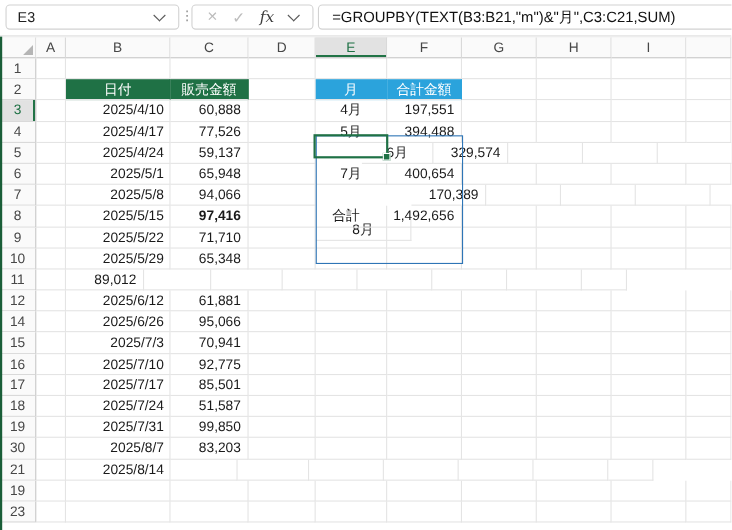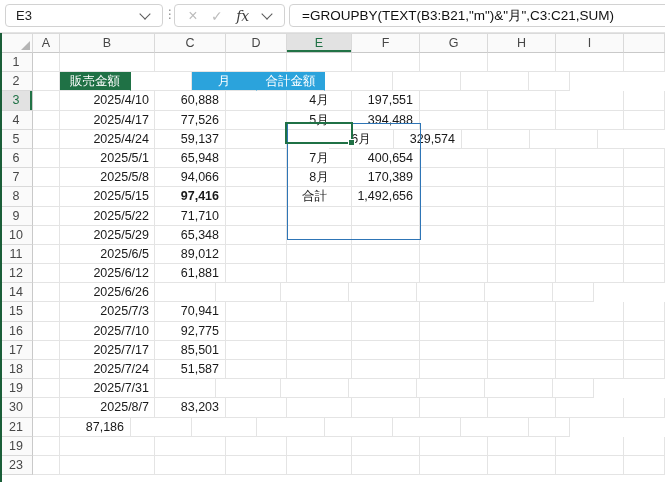--- a/index.html
+++ b/index.html
@@ -105,20 +105,21 @@
       <div class="cell" style="width: 65px;"></div>
       <div class="cell" style="width: 68px;"></div>
       <div class="cell" style="width: 68px;"></div>
       <div class="cell" style="width: 68px;"></div>
       <div class="cell" style="width: 68px;"></div>
       <div class="cell" style="width: 41px;"></div>
     </div>
     <div class="row">
       <div class="rh">2</div>
       <div class="cell" style="width: 27px;"></div>
+      <div class="cell g-h" style="width: 95px;">日付</div>
       <div class="cell g-h" style="width: 71px;">販売金額</div>
       <div class="cell" style="width: 61px;"></div>
       <div class="cell b-h" style="width: 65px;">月</div>
       <div class="cell b-h" style="width: 68px;">合計金額</div>
       <div class="cell" style="width: 68px;"></div>
       <div class="cell" style="width: 68px;"></div>
       <div class="cell" style="width: 68px;"></div>
       <div class="cell" style="width: 41px;"></div>
     </div>
     <div class="row">
@@ -172,21 +173,21 @@
       <div class="cell" style="width: 68px;"></div>
       <div class="cell" style="width: 68px;"></div>
       <div class="cell" style="width: 41px;"></div>
     </div>
     <div class="row">
       <div class="rh">7</div>
       <div class="cell" style="width: 27px;"></div>
       <div class="cell date" style="width: 95px;">2025/5/8</div>
       <div class="cell num" style="width: 71px;">94,066</div>
       <div class="cell" style="width: 61px;"></div>
-      <div class="cell month" style="width: 65px;">8月</div>
+      <div class="cell month" style="width: 87px; margin-top: 32px;">8月</div>
       <div class="cell num" style="width: 68px;">170,389</div>
       <div class="cell" style="width: 68px;"></div>
       <div class="cell" style="width: 68px;"></div>
       <div class="cell" style="width: 68px;"></div>
       <div class="cell" style="width: 41px;"></div>
     </div>
     <div class="row">
       <div class="rh">8</div>
       <div class="cell" style="width: 27px;"></div>
       <div class="cell date" style="width: 95px;">2025/5/15</div>
@@ -221,21 +222,20 @@
       <div class="cell" style="width: 65px;"></div>
       <div class="cell" style="width: 68px;"></div>
       <div class="cell" style="width: 68px;"></div>
       <div class="cell" style="width: 68px;"></div>
       <div class="cell" style="width: 68px;"></div>
       <div class="cell" style="width: 41px;"></div>
     </div>
     <div class="row">
       <div class="rh">11</div>
       <div class="cell" style="width: 27px;"></div>
-      <div class="cell date" style="width: 95px;">2025/6/5</div>
       <div class="cell num" style="width: 71px;">89,012</div>
       <div class="cell" style="width: 61px;"></div>
       <div class="cell" style="width: 65px;"></div>
       <div class="cell" style="width: 68px;"></div>
       <div class="cell" style="width: 68px;"></div>
       <div class="cell" style="width: 68px;"></div>
       <div class="cell" style="width: 68px;"></div>
       <div class="cell" style="width: 41px;"></div>
     </div>
     <div class="row">
@@ -248,20 +248,21 @@
       <div class="cell" style="width: 68px;"></div>
       <div class="cell" style="width: 68px;"></div>
       <div class="cell" style="width: 68px;"></div>
       <div class="cell" style="width: 68px;"></div>
       <div class="cell" style="width: 41px;"></div>
     </div>
     <div class="row">
       <div class="rh">14</div>
       <div class="cell" style="width: 27px;"></div>
       <div class="cell date" style="width: 95px;">2025/6/26</div>
+      <div class="cell num" style="width: 71px;">95,066</div>
       <div class="cell" style="width: 61px;"></div>
       <div class="cell" style="width: 65px;"></div>
       <div class="cell" style="width: 68px;"></div>
       <div class="cell" style="width: 68px;"></div>
       <div class="cell" style="width: 68px;"></div>
       <div class="cell" style="width: 68px;"></div>
       <div class="cell" style="width: 41px;"></div>
     </div>
     <div class="row">
       <div class="rh">15</div>
@@ -312,20 +313,21 @@
       <div class="cell" style="width: 68px;"></div>
       <div class="cell" style="width: 68px;"></div>
       <div class="cell" style="width: 68px;"></div>
       <div class="cell" style="width: 68px;"></div>
       <div class="cell" style="width: 41px;"></div>
     </div>
     <div class="row">
       <div class="rh">19</div>
       <div class="cell" style="width: 27px;"></div>
       <div class="cell date" style="width: 95px;">2025/7/31</div>
+      <div class="cell num" style="width: 71px;">99,850</div>
       <div class="cell" style="width: 61px;"></div>
       <div class="cell" style="width: 65px;"></div>
       <div class="cell" style="width: 68px;"></div>
       <div class="cell" style="width: 68px;"></div>
       <div class="cell" style="width: 68px;"></div>
       <div class="cell" style="width: 68px;"></div>
       <div class="cell" style="width: 41px;"></div>
     </div>
     <div class="row">
       <div class="rh">30</div>
@@ -336,21 +338,21 @@
       <div class="cell" style="width: 65px;"></div>
       <div class="cell" style="width: 68px;"></div>
       <div class="cell" style="width: 68px;"></div>
       <div class="cell" style="width: 68px;"></div>
       <div class="cell" style="width: 68px;"></div>
       <div class="cell" style="width: 41px;"></div>
     </div>
     <div class="row">
       <div class="rh">21</div>
       <div class="cell" style="width: 27px;"></div>
-      <div class="cell num" style="width: 71px;">87,186</div>
+      <div class="cell date" style="width: 95px;">2025/8/14</div>
       <div class="cell" style="width: 61px;"></div>
       <div class="cell" style="width: 65px;"></div>
       <div class="cell" style="width: 68px;"></div>
       <div class="cell" style="width: 68px;"></div>
       <div class="cell" style="width: 68px;"></div>
       <div class="cell" style="width: 68px;"></div>
       <div class="cell" style="width: 41px;"></div>
     </div>
     <div class="row">
       <div class="rh">19</div>

